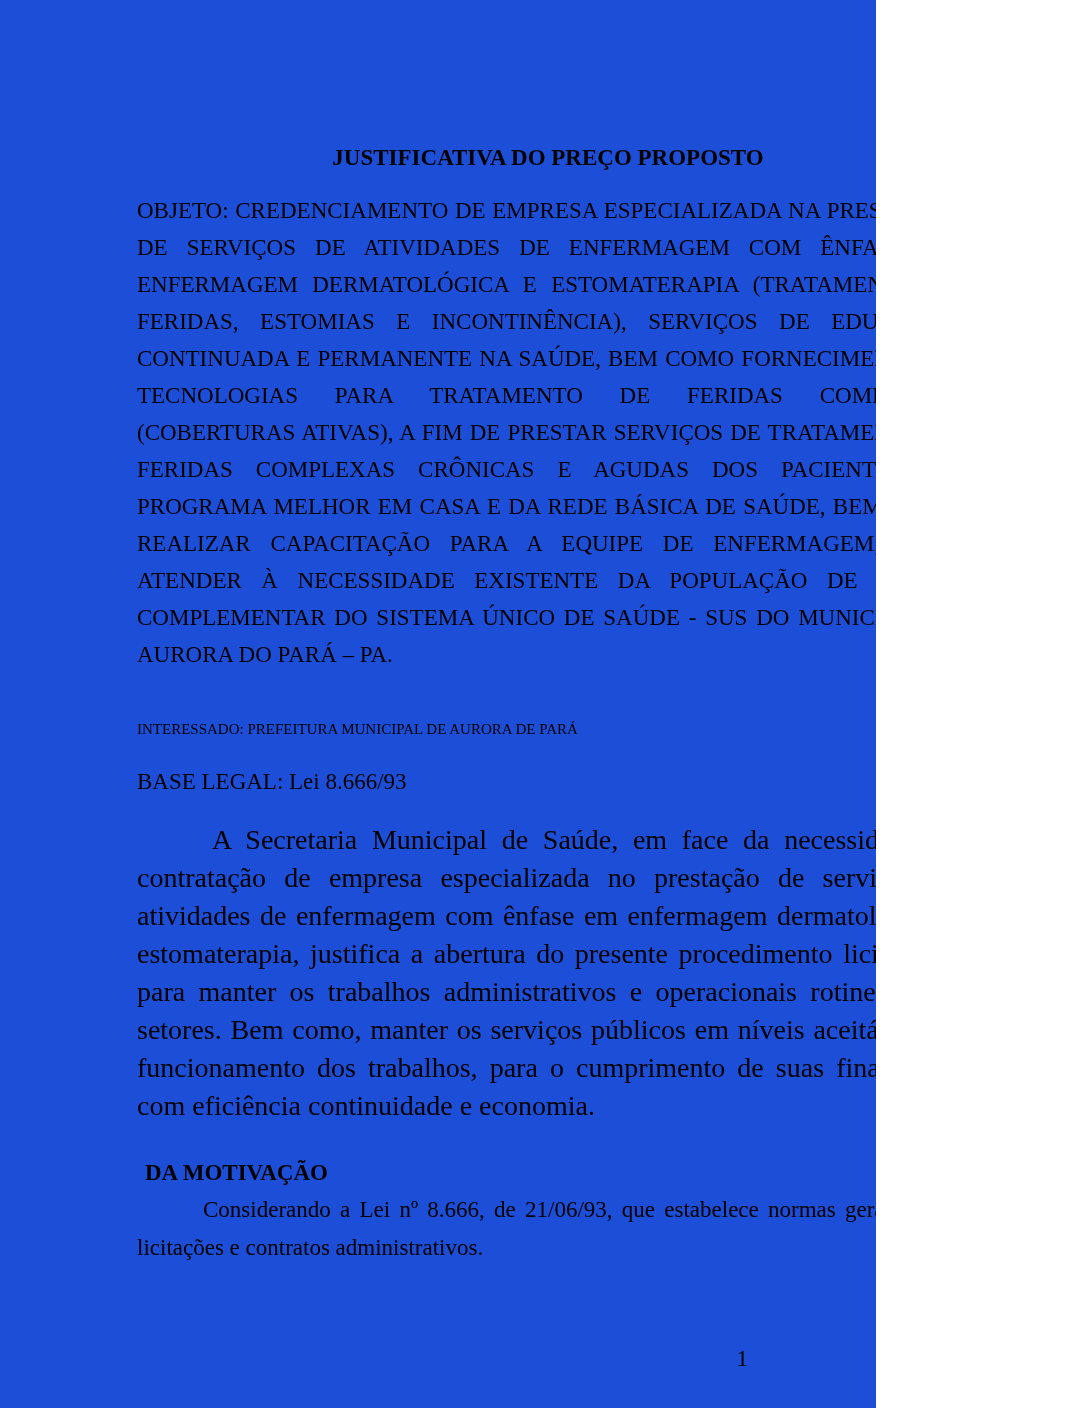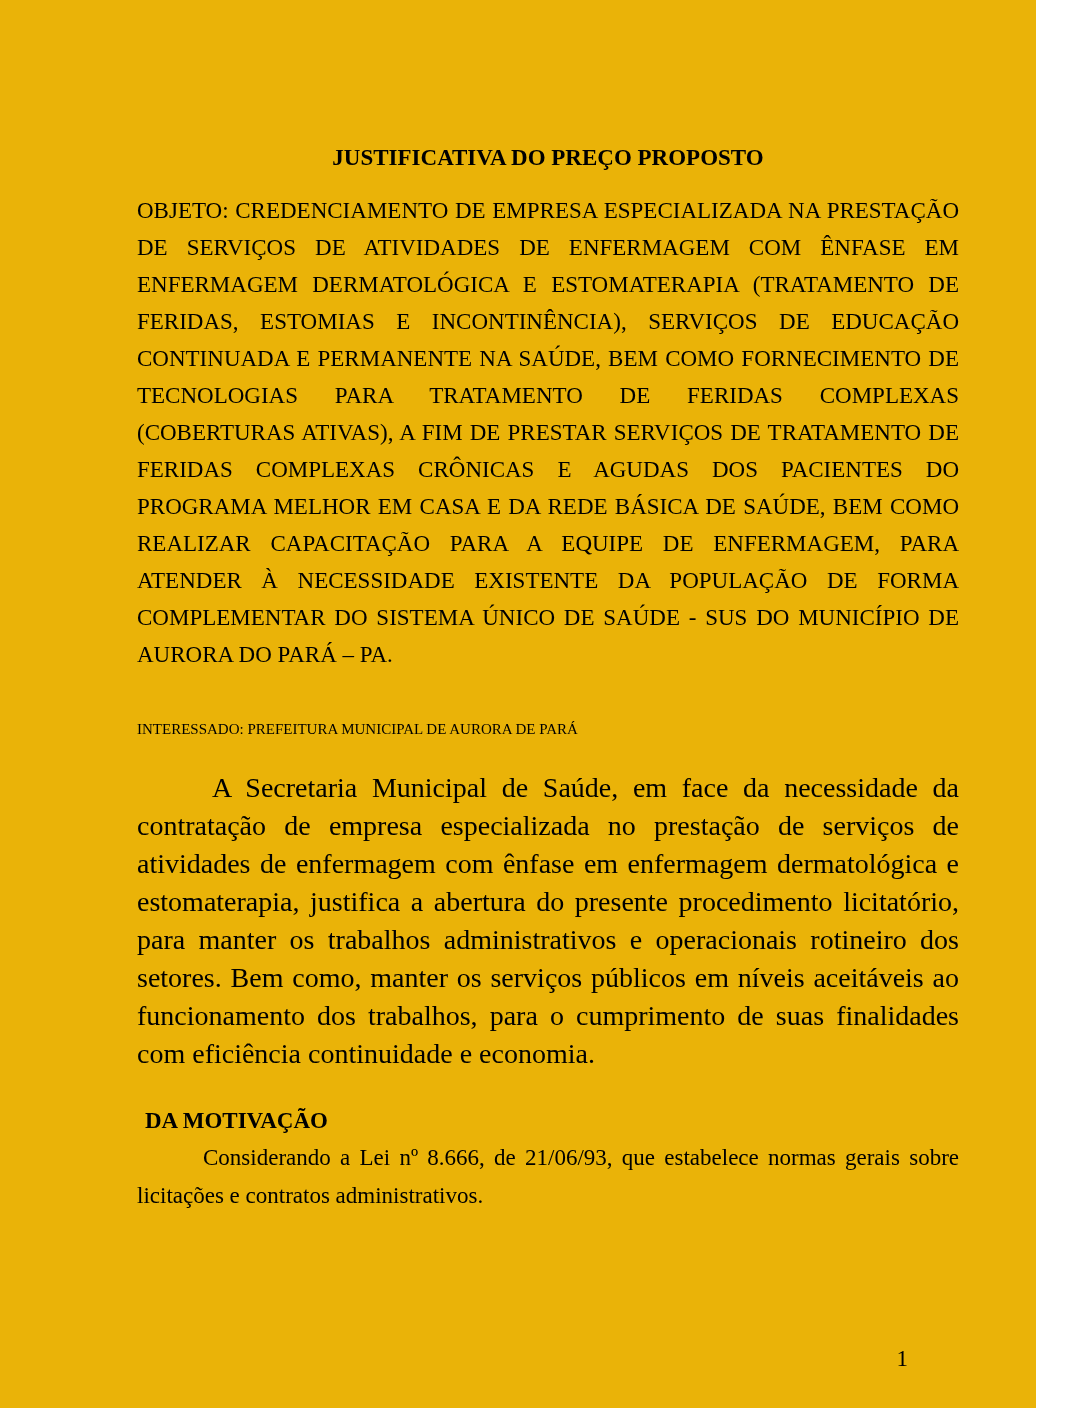--- a/index.html
+++ b/index.html
@@ -8,23 +8,23 @@
     background: #ffffff;
   }
   body {
     width: 1088px;
     height: 1408px;
     font-family: "Liberation Serif", "DejaVu Serif", serif;
     color: #000000;
   }
   .page {
     position: relative;
-    width: 1036px;
+    width: 876px;
     height: 1408px;
-    background: #eab308;
+    background: #1d4ed8;
     overflow: hidden;
   }
   .content {
     position: absolute;
     left: 137px;
     top: 139px;
     width: 822px;
   }
   .doc-title {
     margin: 0;
@@ -85,20 +85,21 @@
 
 <div class="page">
   <div class="content">
 
     <p class="doc-title">JUSTIFICATIVA DO PREÇO PROPOSTO</p>
 
     <p class="p-objeto"><span class="label">OBJETO:</span> <span>CREDENCIAMENTO DE EMPRESA ESPECIALIZADA NA PRESTAÇÃO DE SERVIÇOS DE ATIVIDADES DE ENFERMAGEM COM ÊNFASE EM ENFERMAGEM DERMATOLÓGICA E ESTOMATERAPIA (TRATAMENTO DE FERIDAS, ESTOMIAS E INCONTINÊNCIA), SERVIÇOS DE EDUCAÇÃO CONTINUADA E PERMANENTE NA SAÚDE, BEM COMO FORNECIMENTO DE TECNOLOGIAS PARA TRATAMENTO DE FERIDAS COMPLEXAS (COBERTURAS ATIVAS), A FIM DE PRESTAR SERVIÇOS DE TRATAMENTO DE FERIDAS COMPLEXAS CRÔNICAS E AGUDAS DOS PACIENTES DO PROGRAMA MELHOR EM CASA E DA REDE BÁSICA DE SAÚDE, BEM COMO REALIZAR CAPACITAÇÃO PARA A EQUIPE DE ENFERMAGEM, PARA ATENDER À NECESSIDADE EXISTENTE DA POPULAÇÃO DE FORMA COMPLEMENTAR DO SISTEMA ÚNICO DE SAÚDE - SUS DO MUNICÍPIO DE AURORA DO PARÁ – PA.</span></p>
 
     <p class="p-interessado"><span class="label">INTERESSADO:</span> <span>PREFEITURA MUNICIPAL DE AURORA DE PARÁ</span></p>
 
+    <p class="p-baselegal"><span class="label">BASE LEGAL:</span> <span>Lei 8.666/93</span></p>
 
     <p class="p-body">A Secretaria Municipal de Saúde, em face da necessidade da contratação de empresa especializada no prestação de serviços de atividades de enfermagem com ênfase em enfermagem dermatológica e estomaterapia, justifica a abertura do presente procedimento licitatório, para manter os trabalhos administrativos e operacionais rotineiro dos setores. Bem como, manter os serviços públicos em níveis aceitáveis ao funcionamento dos trabalhos, para o cumprimento de suas finalidades com eficiência continuidade e economia.</p>
 
     <p class="h-motivacao">DA MOTIVAÇÃO</p>
 
 
 
     <p class="p-consider">Considerando a Lei nº 8.666, de 21/06/93, que estabelece normas gerais sobre licitações e contratos administrativos.</p>
 
   </div>

